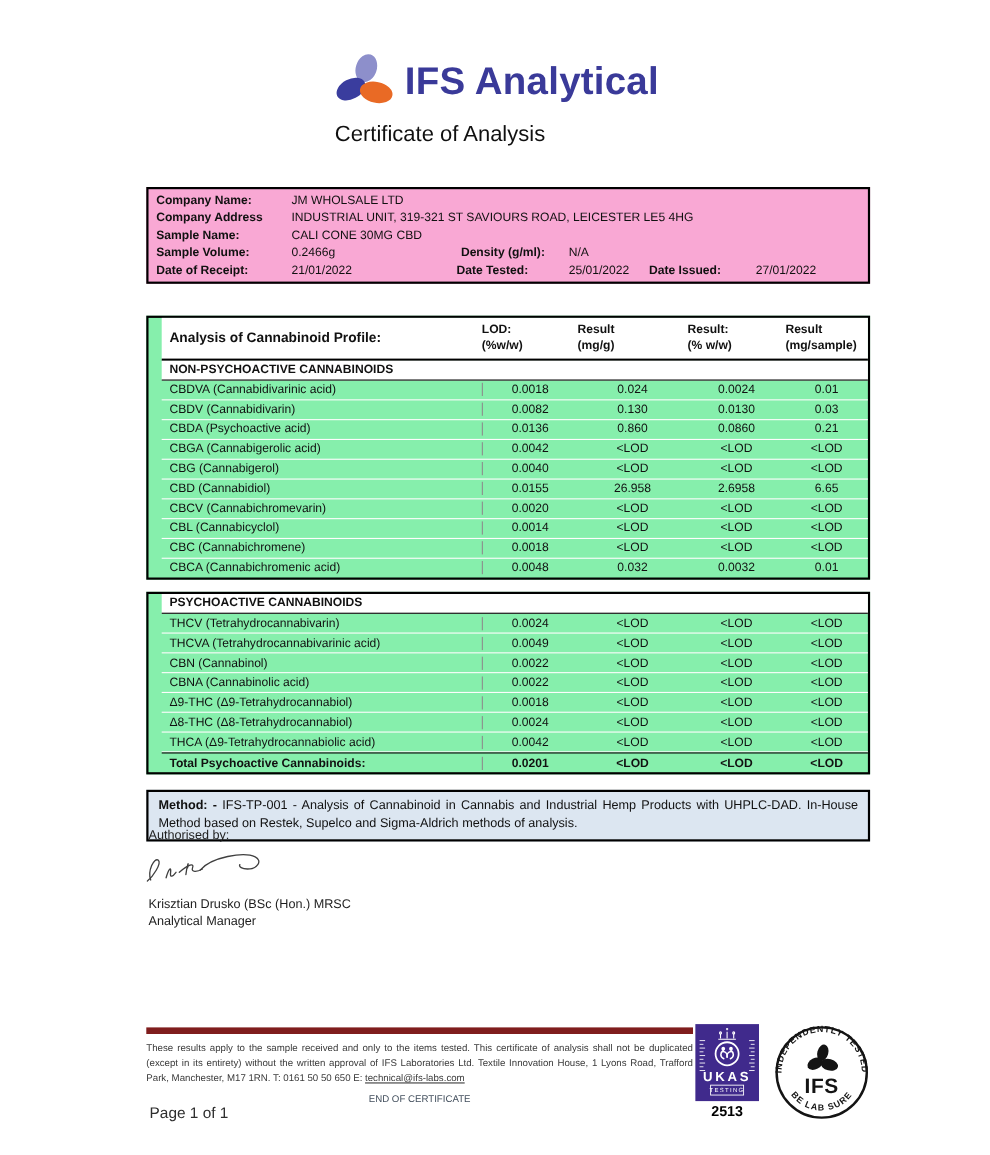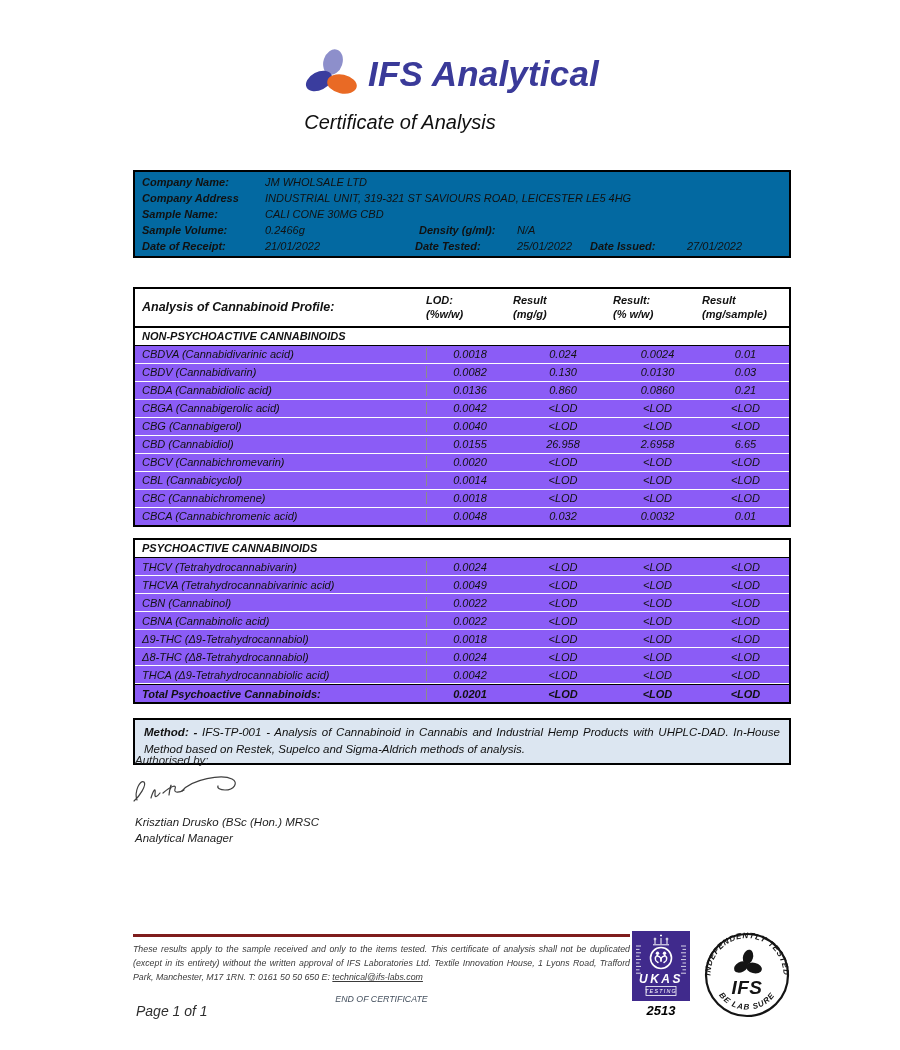--- a/index.html
+++ b/index.html
@@ -1,34 +1,34 @@
 <!DOCTYPE html>
 <html><head>
 <meta charset="utf-8">
 <style>
   html,body{margin:0;padding:0;background:#fff;}
   .page{position:relative;width:900px;height:1050px;background:#ffffff;overflow:hidden;
-        font-family:"Liberation Sans",sans-serif;color:#111;font-style:italic;}
+        font-family:"Liberation Sans",sans-serif;color:#111;}
 
   
   .brand-row{position:absolute;top:48px;left:0;width:900px;display:flex;justify-content:center;align-items:center;gap:9px;}
   .brand-text{font-size:35px;font-weight:bold;color:#3a3a99;letter-spacing:0.2px;}
   .doc-title{position:absolute;top:111px;left:0;width:800px;text-align:center;font-size:20px;color:#101010;}
 
   
   .info-table{position:absolute;left:133px;top:170px;width:658px;box-sizing:border-box;
-              background:#0369a1;border:2px solid #000;font-size:11px;padding:2px 0;}
+              background:#f9a8d4;border:2px solid #000;font-size:11px;padding:2px 0;}
   .info-row{display:flex;height:16.1px;align-items:center;}
   .il{font-weight:bold;padding-left:7px;box-sizing:border-box;}
   .w-l1{width:130px;} .w-v1{width:150px;} .w-l2{width:102px;} .w-v2{width:73px;} .w-l3{width:97px;} .w-v3{flex:1;}
   .v-wide{flex:1;}
 
   
   .atable{position:absolute;left:133px;width:658px;box-sizing:border-box;border:2px solid #000;
-          background:#8b5cf6;font-size:11px;}
+          background:#86efac;font-size:11px;padding-left:12px;}
   .ahdr{display:flex;background:#fff;border-bottom:2px solid #000;align-items:center;}
   .ahdr .ttl{width:291px;box-sizing:border-box;padding-left:7px;font-weight:bold;font-size:12.5px;}
   .hc{font-weight:bold;line-height:1.3;padding:4px 0;}
   .section-row{background:#fff;font-weight:bold;border-bottom:1px solid #000;height:17px;line-height:17px;padding-left:7px;}
   .trow{display:flex;align-items:center;height:17px;border-bottom:1px solid #fdfdfd;}
   .trow:last-child{border-bottom:none;}
   .total-row{display:flex;align-items:center;height:17px;font-weight:bold;border-top:1px solid #000;}
   .cn{width:291px;box-sizing:border-box;padding-left:7px;}
   .cl{width:87px;text-align:center;border-left:1px solid #8c8c8c;box-sizing:border-box;}
   .cg{width:100px;text-align:center;}
@@ -40,21 +40,21 @@
   .method{position:absolute;left:133px;top:697px;width:658px;box-sizing:border-box;border:2px solid #000;
           background:#dce6f1;padding:4px 9px 6px 9px;font-size:11.5px;line-height:1.45;text-align:justify;margin-top:21px;}
 
   
   .auth{position:absolute;left:135px;top:754px;font-size:11.5px;color:#1d1d1d;}
   .sig-svg{position:absolute;left:130px;top:770px;}
   .sig-name{position:absolute;left:135px;top:815px;font-size:11.5px;line-height:15.5px;color:#1d1d1d;}
 
   
   .foot-text{position:absolute;left:133px;top:934px;width:497px;font-size:8.8px;color:#3a3a3a;
-             text-align:justify;line-height:1.6;border-top:3px solid #7f1d1d;padding-top:5px;}
+             text-align:justify;line-height:1.6;border-top:6px solid #7f1d1d;padding-top:5px;}
   .foot-text a{color:#3a3a3a;text-decoration:underline;}
   .eoc{position:absolute;left:133px;top:994px;width:497px;text-align:center;font-size:8.8px;color:#44505e;}
   .pagenum{position:absolute;left:136px;top:1003px;font-size:14px;color:#2e2e2e;}
   .ukas{position:absolute;left:632px;top:931px;}
   .stamp{position:absolute;left:702px;top:930px;}
 </style>
 </head>
 <body>
 
 <div class="page">
@@ -128,21 +128,21 @@
         <span class="cs">0.01</span>
       </div>
     <div class="trow">
         <span class="cn">CBDV (Cannabidivarin)</span>
         <span class="cl">0.0082</span>
         <span class="cg">0.130</span>
         <span class="cp">0.0130</span>
         <span class="cs">0.03</span>
       </div>
     <div class="trow">
-        <span class="cn">CBDA (Cannabidiolic acid)</span>
+        <span class="cn">CBDA (Psychoactive acid)</span>
         <span class="cl">0.0136</span>
         <span class="cg">0.860</span>
         <span class="cp">0.0860</span>
         <span class="cs">0.21</span>
       </div>
     <div class="trow">
         <span class="cn">CBGA (Cannabigerolic acid)</span>
         <span class="cl">0.0042</span>
         <span class="cg">&lt;LOD</span>
         <span class="cp">&lt;LOD</span>

